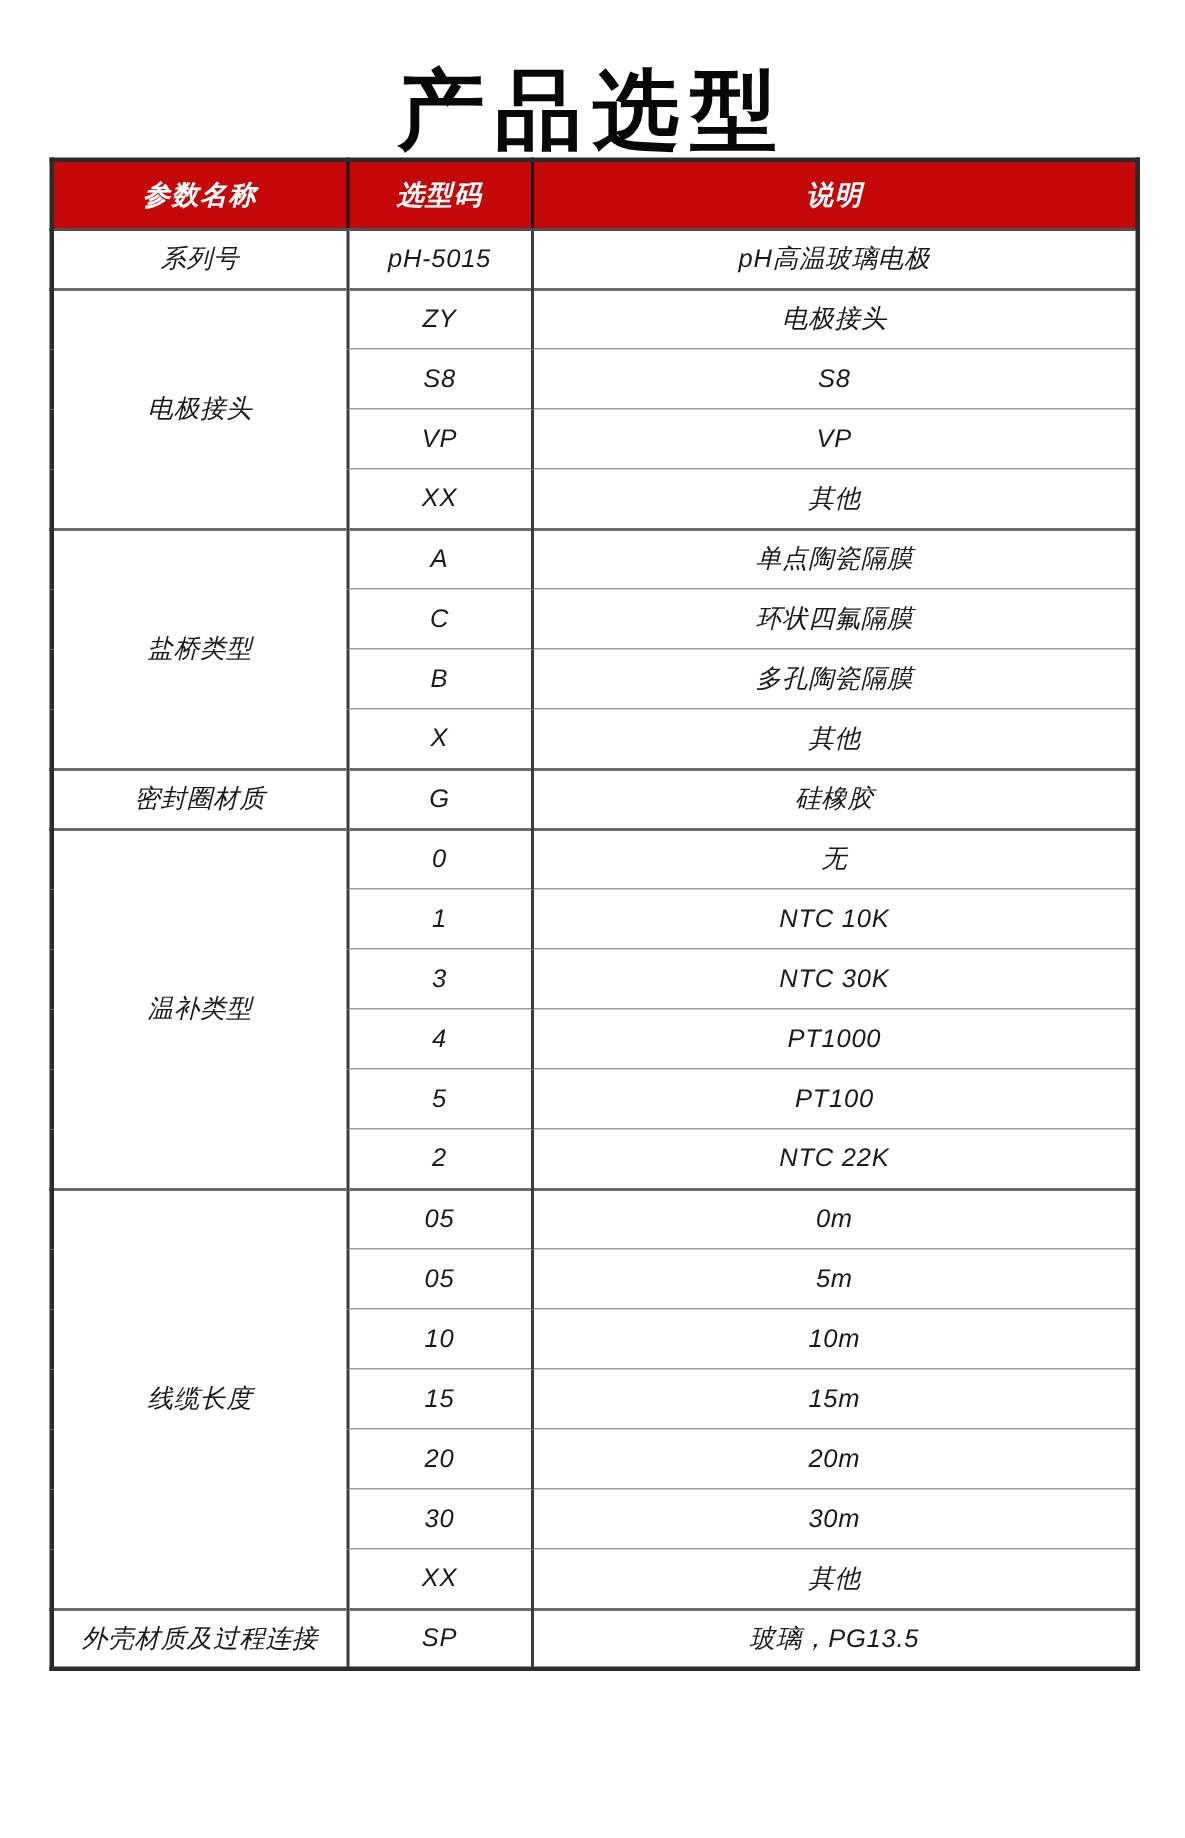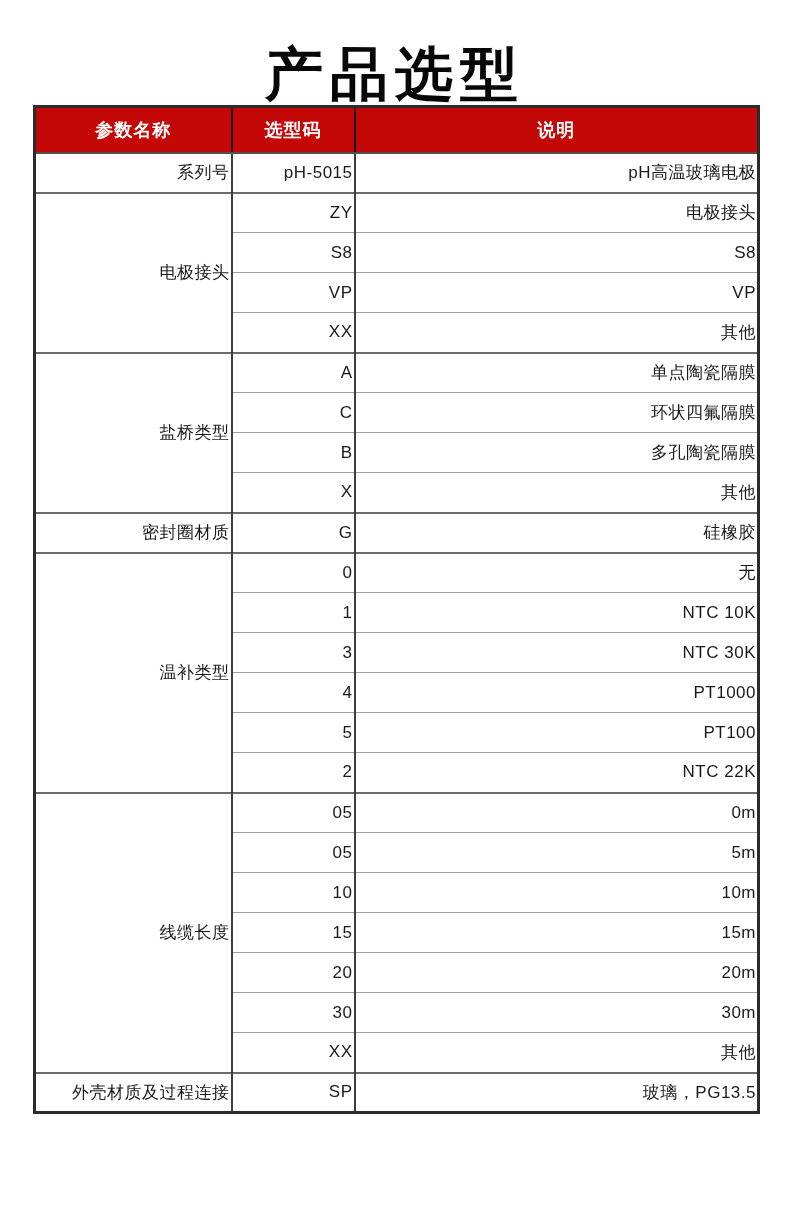--- a/index.html
+++ b/index.html
@@ -36,20 +36,21 @@
     text-align: center;
     font-size: 58px;
     line-height: 72px;
     font-weight: 900;
     letter-spacing: 7px;
     color: #070707;
   }
   .table-wrap {
     margin: 33px auto 0 auto;
     width: 724px;
+    font-style: italic;
   }
   table.sel-table {
     width: 724px;
     border-collapse: collapse;
     table-layout: fixed;
     border: 3px solid var(--outer-border);
   }
   col.c-param { width: 197px; }
   col.c-code  { width: 123px; }
   col.c-desc  { width: 404px; }
@@ -65,21 +66,21 @@
     border-bottom: 2px solid #4f4f4f;
     letter-spacing: 1px;
   }
   thead th + th {
     border-left: 2px solid var(--header-sep);
     margin-left: 47px;
   }
 
   tbody td {
     height: 40px;
-    text-align: right;
+    text-align: center;
     vertical-align: middle;
     font-size: 17px;
     color: var(--text);
     background: #ffffff;
     letter-spacing: 0.5px;
   }
   tbody td.code,
   tbody td.desc {
     border-left: 2px solid var(--col-line);
   }

